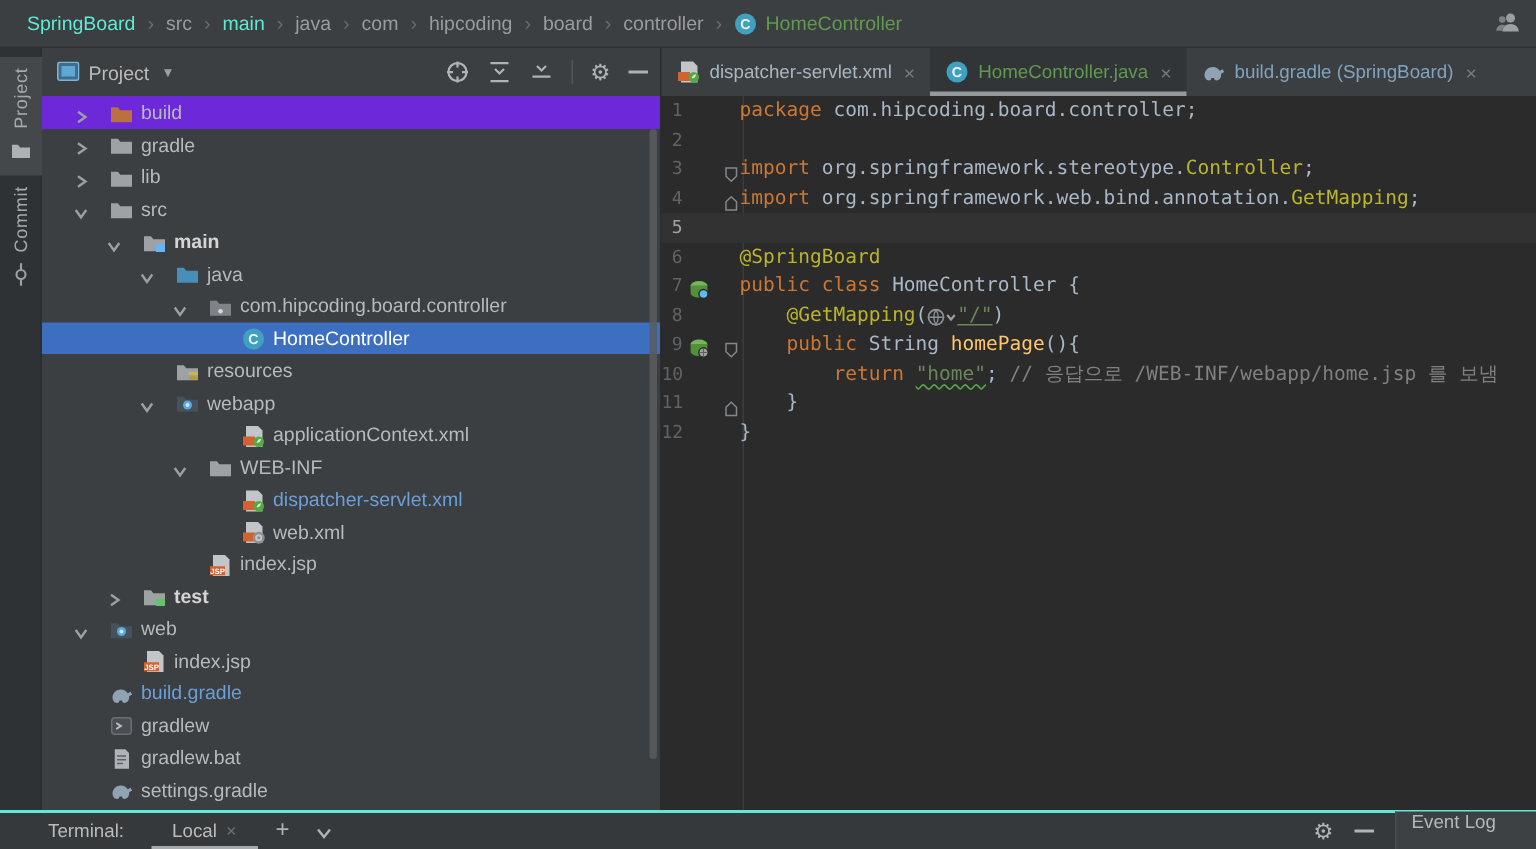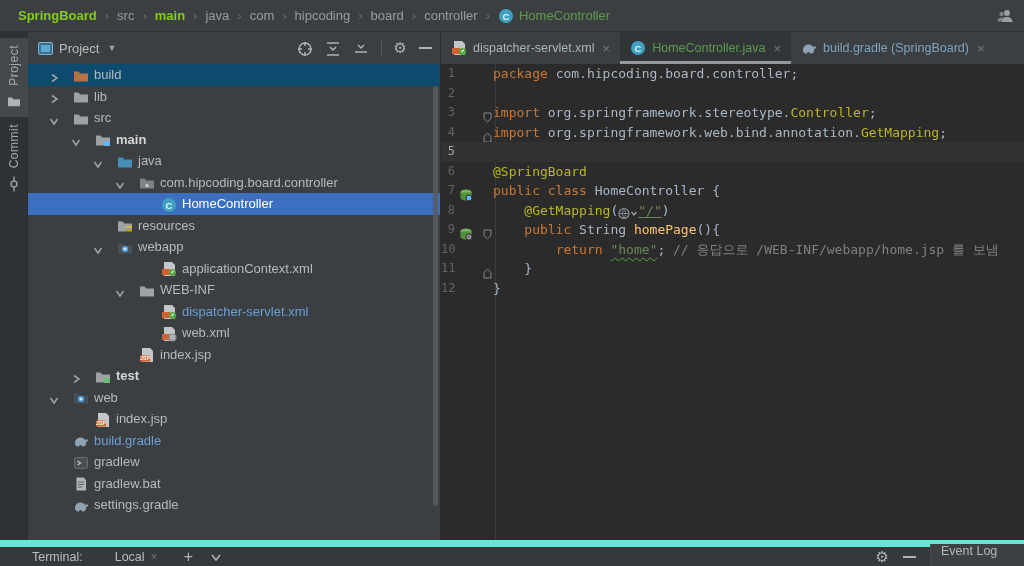--- a/index.html
+++ b/index.html
@@ -6,21 +6,21 @@
   html,body { width:1024px; height:566px; overflow:hidden; background:#2B2B2B;
               font-family:"Liberation Sans", sans-serif; }
   .app { position:relative; width:1024px; height:566px; background:#3C3F41; }
 
   
   .topbar { position:absolute; left:0; top:0; width:1024px; height:32px;
             background:#3C3F41; border-bottom:1px solid #323232;
             display:flex; align-items:center; padding:0 10px 0 14px; }
   .crumbs { display:flex; align-items:center; gap:2px; flex:1; }
   .crumb { color:#9A9B9D; font-size:13px; padding:0 4px; display:flex; align-items:center; gap:5px; }
-  .crumb.bold { color:#84cc16; font-weight:bold; }
+  .crumb.bold { color:#5eead4; font-weight:normal; }
   .crumb.green { color:#5F9A4E; }
   .crumb-sep { color:#6A6C6E; font-size:13px; padding:0 2px; }
   .topbar-right { display:flex; align-items:center; }
 
   
   .stripe { position:absolute; left:0; top:32px; width:28px; height:508px;
             background:#2F3234; border-right:1px solid #2A2C2E;
             display:flex; flex-direction:column; align-items:center; padding-top:6px; }
   .stripe-btn { display:flex; flex-direction:column; align-items:center; gap:6px;
                 padding:7px 0; width:28px; cursor:default; }
@@ -35,21 +35,21 @@
                   background:#3C3F41; }
   .panel-title { color:#BBBBBB; font-size:13px; margin:0 4px 0 6px; }
   .panel-caret { color:#9DA0A2; font-size:9px; margin-left:4px; }
   .panel-header-icons { margin-left:auto; display:flex; align-items:center; gap:12px; }
   .ph-divider { width:1px; height:16px; background:#55585A; }
 
   .tree { position:relative; height:475px; }
   .tree-row { position:relative; height:21.5px; display:flex; align-items:center;
               font-size:13px; color:#B6BABD; white-space:nowrap; }
   .tree-row.bold { color:#D5D5D5; font-weight:bold; }
-  .tree-row.excluded { background:#0c4a6e; }
+  .tree-row.excluded { background:#6d28d9; }
   .tree-row.selected { background:#3D6FC0; color:#FFFFFF; }
   .tree-row.blue { color:#6A9FD8; }
   .tree-chev { position:absolute; width:12px; height:12px; top:5px; }
   .tree-icon { position:absolute; width:16px; height:16px; top:3px; }
   .tree-label { position:absolute; top:3px; }
   .tree-scrollbar { position:absolute; right:2px; top:54px; width:5px; height:420px;
                     background:#595C5E; border-radius:3px; opacity:.85; }
 
   
   .editor-pane { position:absolute; left:440px; top:32px; width:584px; height:508px;
@@ -80,21 +80,21 @@
   .sa { color:#BBB529; }
   .scr { color:#BBB529; }
   .ssu { color:#6A8759; text-decoration:underline; text-underline-offset:2px; }
   .ssw { color:#6A8759; text-decoration:underline wavy #57A64A 1px; text-underline-offset:3px; }
   .sm { color:#FFC66D; }
   .sc { color:#808080; }
   .inline-ic { display:inline-block; vertical-align:-2px; }
 
   
   .statusbar { position:absolute; left:0; bottom:0; width:1024px; height:26px;
-               background:#36393B; border-top:7px solid #5eead4;
+               background:#36393B; border-top:2px solid #5eead4;
                display:flex; align-items:center; font-size:12.5px; color:#BBBBBB; }
   .term-label { margin-left:32px; }
   .term-tab { position:relative; margin-left:28px; display:flex; align-items:center; gap:6px;
               height:26px; padding:0 4px; }
   .term-tab .close { color:#6E7073; font-size:12px; }
   .term-underline { position:absolute; left:-10px; right:-10px; bottom:0; height:3px;
                     background:#A7AAAC; }
   .term-icons { display:flex; align-items:center; gap:16px; margin-left:22px; color:#AFB3B5; }
   .sb-right { margin-left:auto; display:flex; align-items:center; height:26px; }
   .sb-gear { margin-right:14px; }
@@ -213,20 +213,29 @@
     </div>
     <div class="tree" id="tree">
         <div class="tree-row excluded">
           <span class="tree-chev" style="left: 20px;"><svg width="12" height="12" viewBox="0 0 12 12" style="display:inline-block;vertical-align:middle">
               <polyline points="4,2.5 9,6 4,9.5" fill="none" stroke="#9DA0A2" stroke-width="1.6"></polyline>
             </svg></span>
           <span class="tree-icon" style="left: 45px;"><svg width="16" height="16" viewBox="0 0 16 16" style="display:inline-block;vertical-align:middle">
               <path d="M1 3.5h4.6l1.6 2H15v8H1z" fill="#BC6F3F"></path>
             </svg></span>
           <span class="tree-label" style="left: 66px;">build</span>
+        </div>
+        <div class="tree-row">
+          <span class="tree-chev" style="left: 20px;"><svg width="12" height="12" viewBox="0 0 12 12" style="display:inline-block;vertical-align:middle">
+              <polyline points="4,2.5 9,6 4,9.5" fill="none" stroke="#9DA0A2" stroke-width="1.6"></polyline>
+            </svg></span>
+          <span class="tree-icon" style="left: 45px;"><svg width="16" height="16" viewBox="0 0 16 16" style="display:inline-block;vertical-align:middle">
+              <path d="M1 3.5h4.6l1.6 2H15v8H1z" fill="#9DA2A5"></path>
+            </svg></span>
+          <span class="tree-label" style="left: 66px;">gradle</span>
         </div>
         <div class="tree-row">
           <span class="tree-chev" style="left: 20px;"><svg width="12" height="12" viewBox="0 0 12 12" style="display:inline-block;vertical-align:middle">
               <polyline points="4,2.5 9,6 4,9.5" fill="none" stroke="#9DA0A2" stroke-width="1.6"></polyline>
             </svg></span>
           <span class="tree-icon" style="left: 45px;"><svg width="16" height="16" viewBox="0 0 16 16" style="display:inline-block;vertical-align:middle">
               <path d="M1 3.5h4.6l1.6 2H15v8H1z" fill="#9DA2A5"></path>
             </svg></span>
           <span class="tree-label" style="left: 66px;">lib</span>
         </div>

